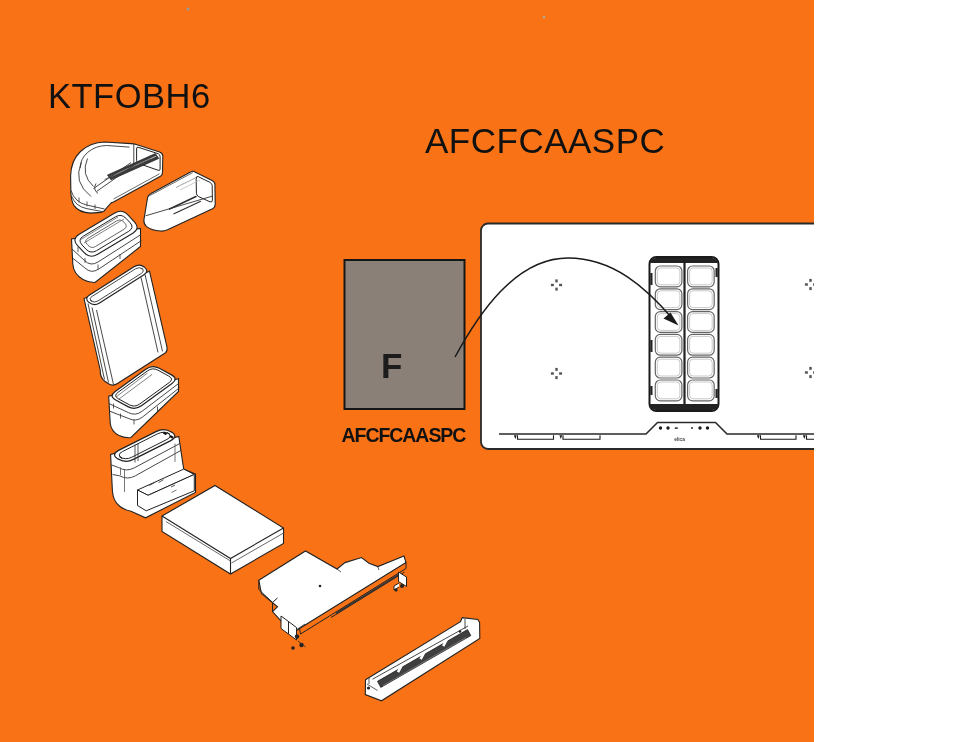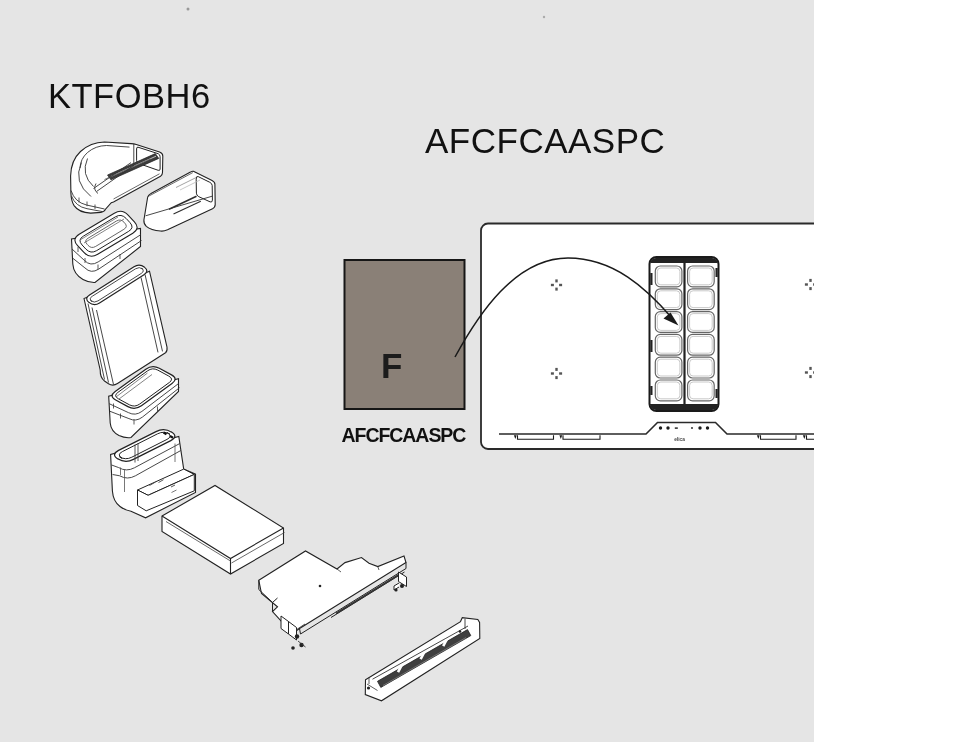--- a/index.html
+++ b/index.html
@@ -1,16 +1,16 @@
 <!DOCTYPE html>
 <html><head>
 <meta charset="utf-8">
 <style>
   html,body { margin:0; padding:0; background:#ffffff; }
-  .page { position:relative; width:814px; height:742px; background:#e5e5e5; overflow:hidden;text-align:right; }
+  .page { position:relative; width:814px; height:742px; background:#f97316; overflow:hidden;text-align:right; }
 </style>
 </head>
 <body>
 <div class="page">
 <svg width="971" height="742" viewBox="0 0 971 742">
 
 <text x="48" y="107.5" font-family="Liberation Sans, sans-serif" font-size="34.5" fill="#111" letter-spacing="0.5">KTFOBH6</text>
 
 <text x="425" y="153" font-family="Liberation Sans, sans-serif" font-size="35" fill="#111" letter-spacing="0.5">AFCFCAASPC</text>
 

